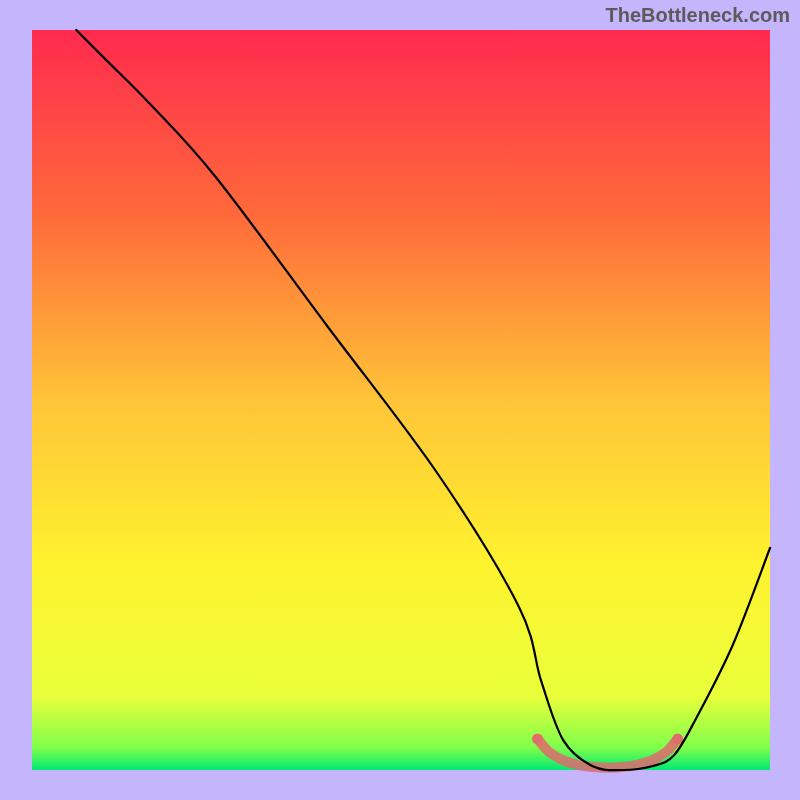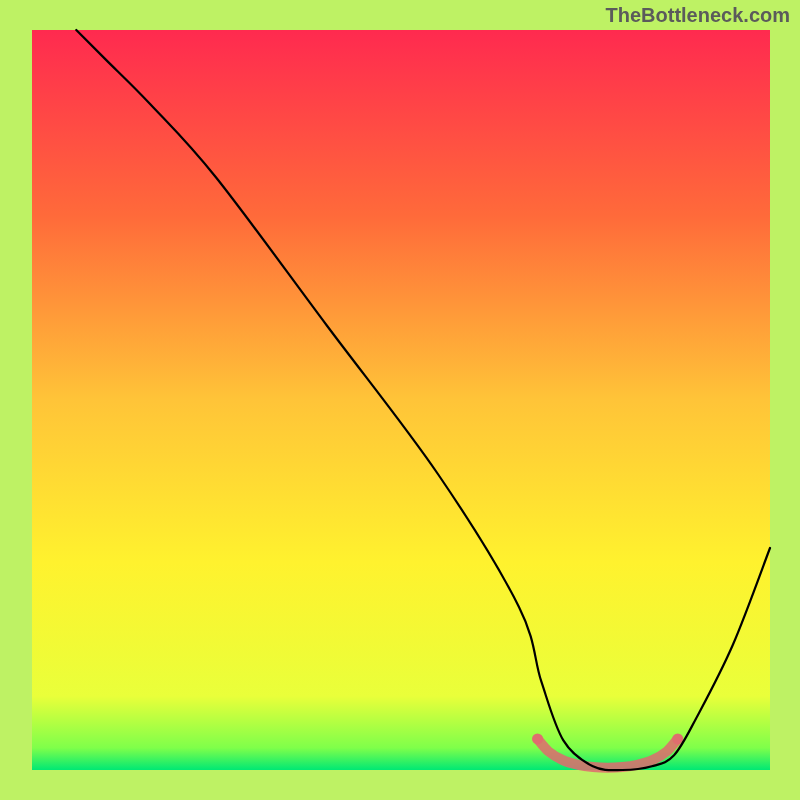--- a/index.html
+++ b/index.html
@@ -7,21 +7,21 @@
     padding: 0;
     width: 800px;
     height: 800px;
     background: #000;
     overflow: hidden;
   }
   .frame {
     position: relative;
     width: 800px;
     height: 800px;
-    background: #bef264;
+    background: #c4b5fd;
   }
   .watermark {
     position: absolute;
     top: 4px;
     right: 10px;
     font-family: Arial, Helvetica, sans-serif;
     font-size: 20px;
     font-weight: bold;
     color: #5b5b5b;
     letter-spacing: 0px;

